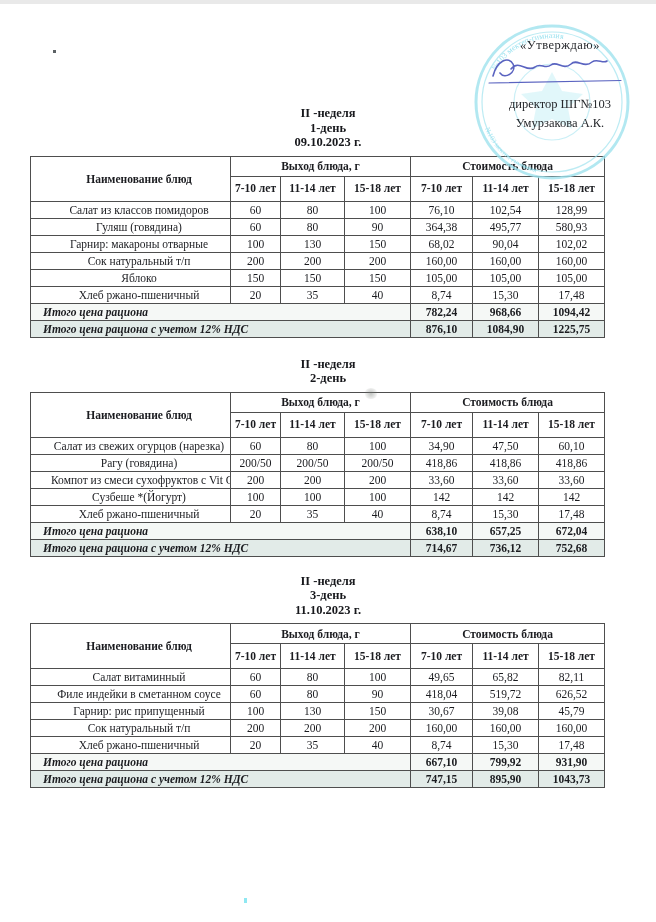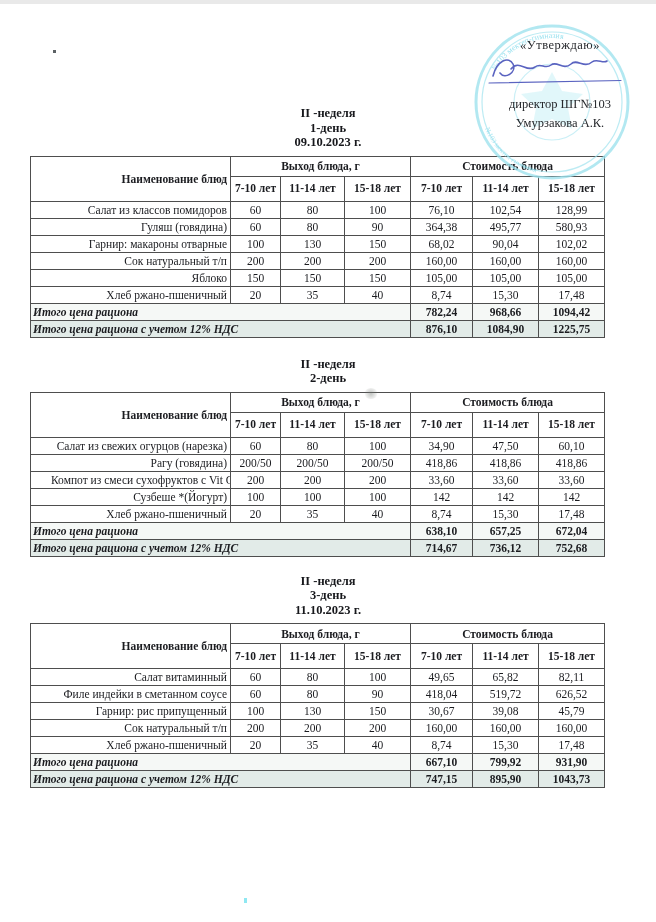--- a/index.html
+++ b/index.html
@@ -24,23 +24,23 @@
   .gap3 {margin-top:17px;}
 
   
   table {border-collapse:collapse; table-layout:fixed; width:574px; margin:6px 0 0 30px; font-size:11.5px; color:#1b1c20;}
   th, td {border:1px solid #4e4e4e; padding:0 3px; text-align:center; overflow:hidden; white-space:nowrap;}
   thead th {font-weight:bold;}
   thead tr.group-row th {height:19px; line-height:18px;}
   thead tr.age-row th {height:24px; line-height:23px;}
   thead th.wrapcol {white-space:normal; line-height:12px;}
   tbody td {height:16px; line-height:16px;}
-  td.dish, th.dish {text-align:right; padding-left:20px;}
+  td.dish, th.dish {text-align:center; padding-left:20px;}
   tr.total td {font-weight:bold;}
-  tr.total td.tlabel {font-style:italic; text-align:left; padding-left:2px;}
+  tr.total td.tlabel {font-style:italic; text-align:left; padding-left:12px;}
   tr.t1 {background:#f5f8f6;}
   tr.t2 {background:#e2ebe8;}
 </style>
 </head>
 <body>
 
 <div class="page">
   <div class="top-strip"></div>
   <div class="spot-dark"></div>
   <div class="smudge"></div>

